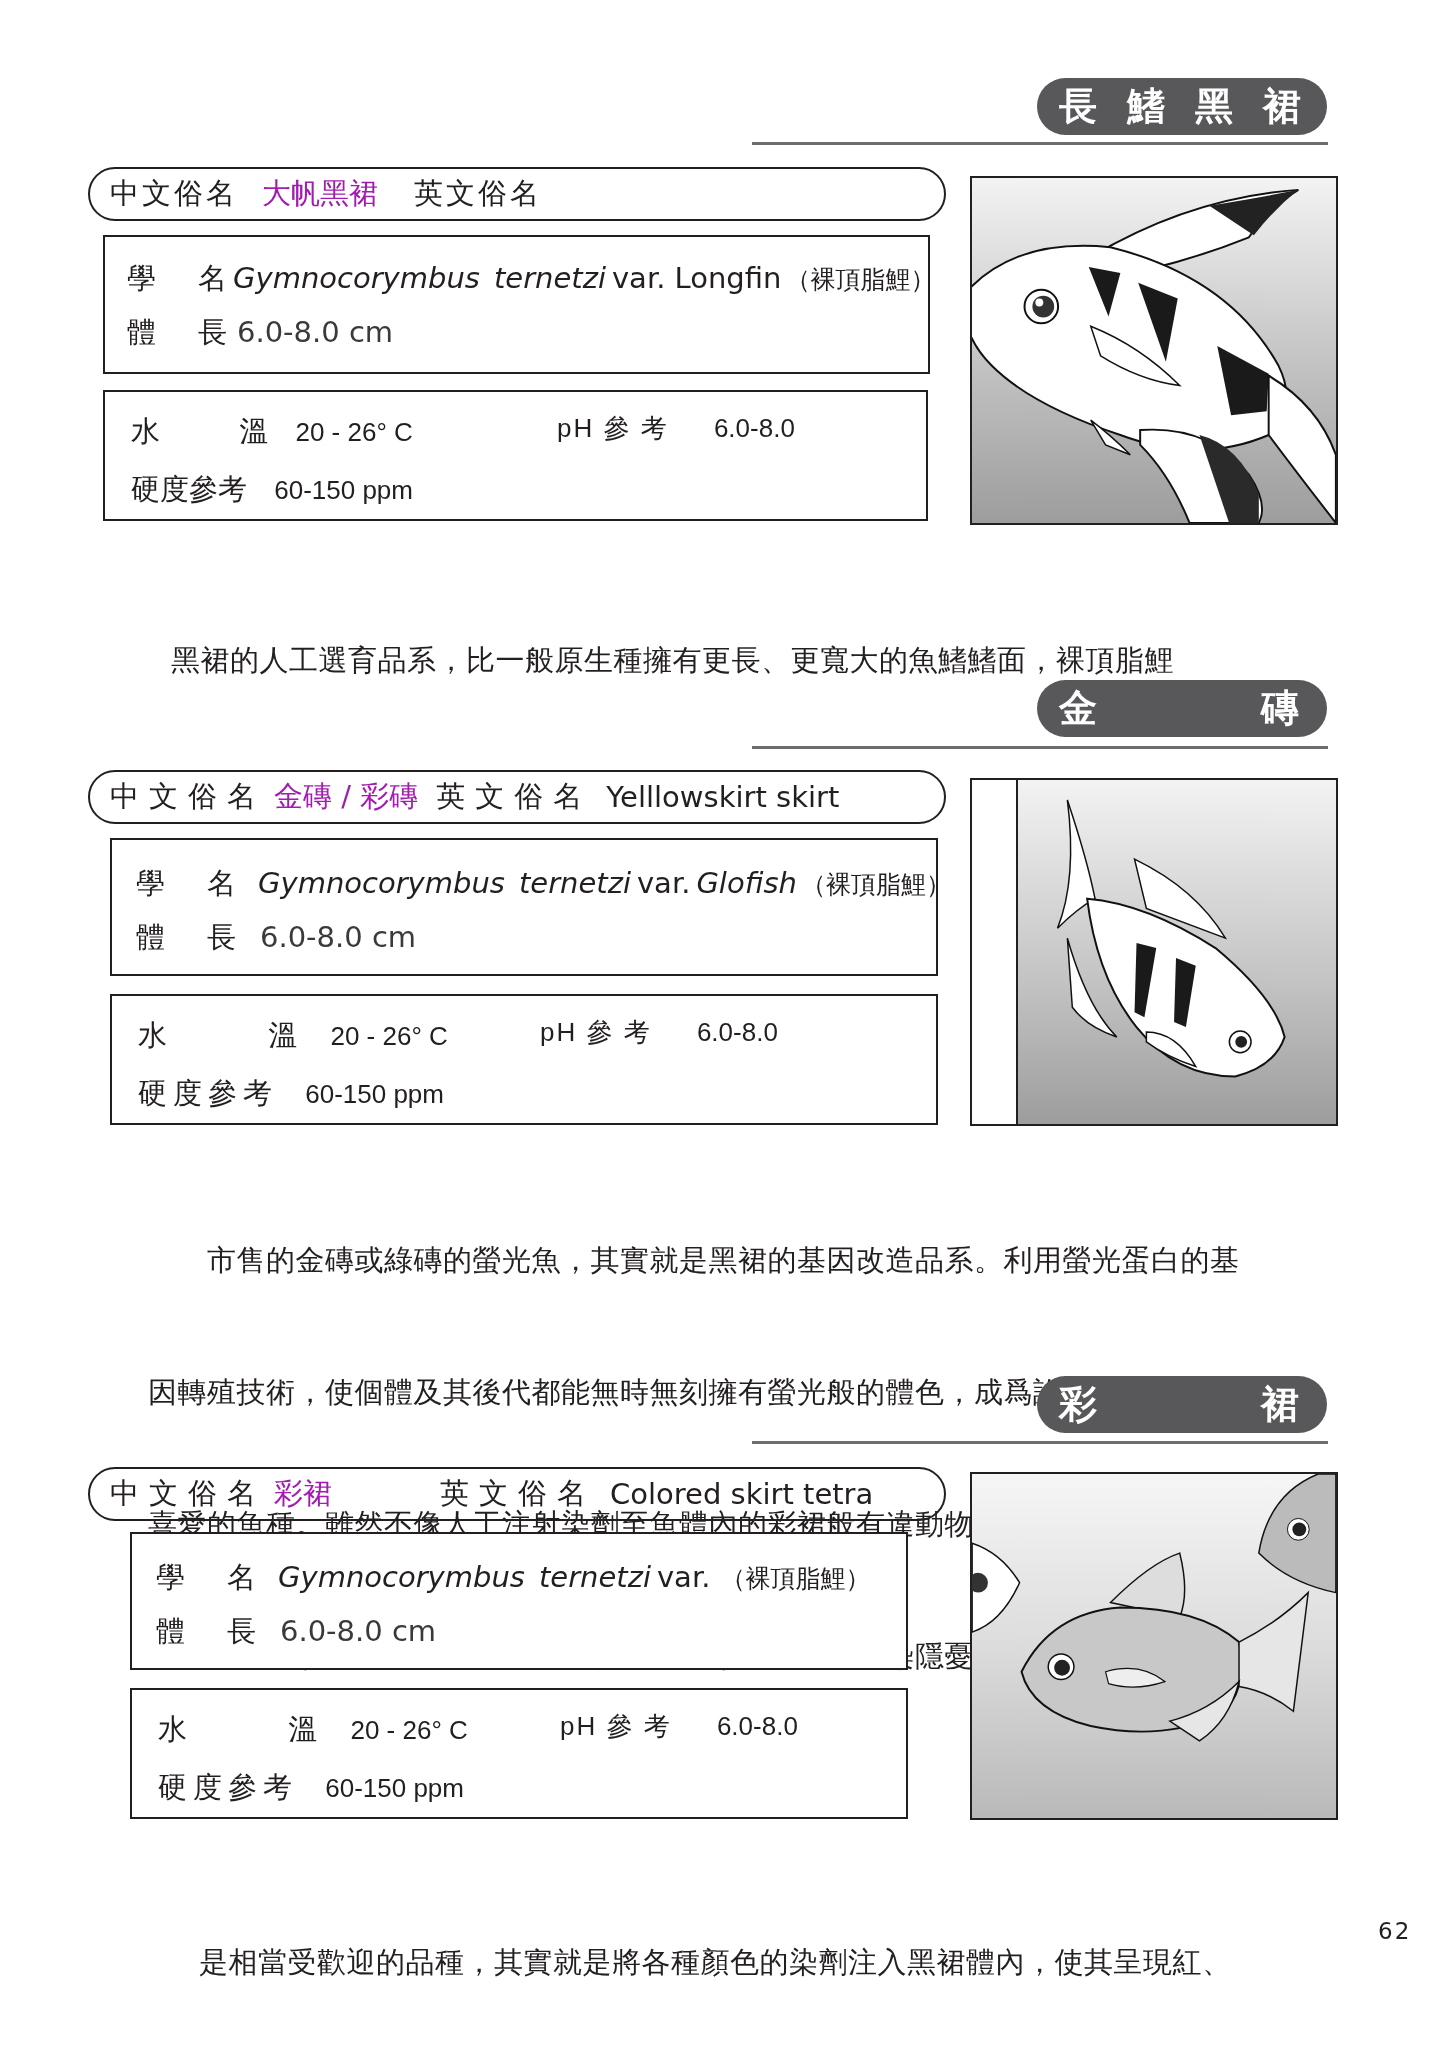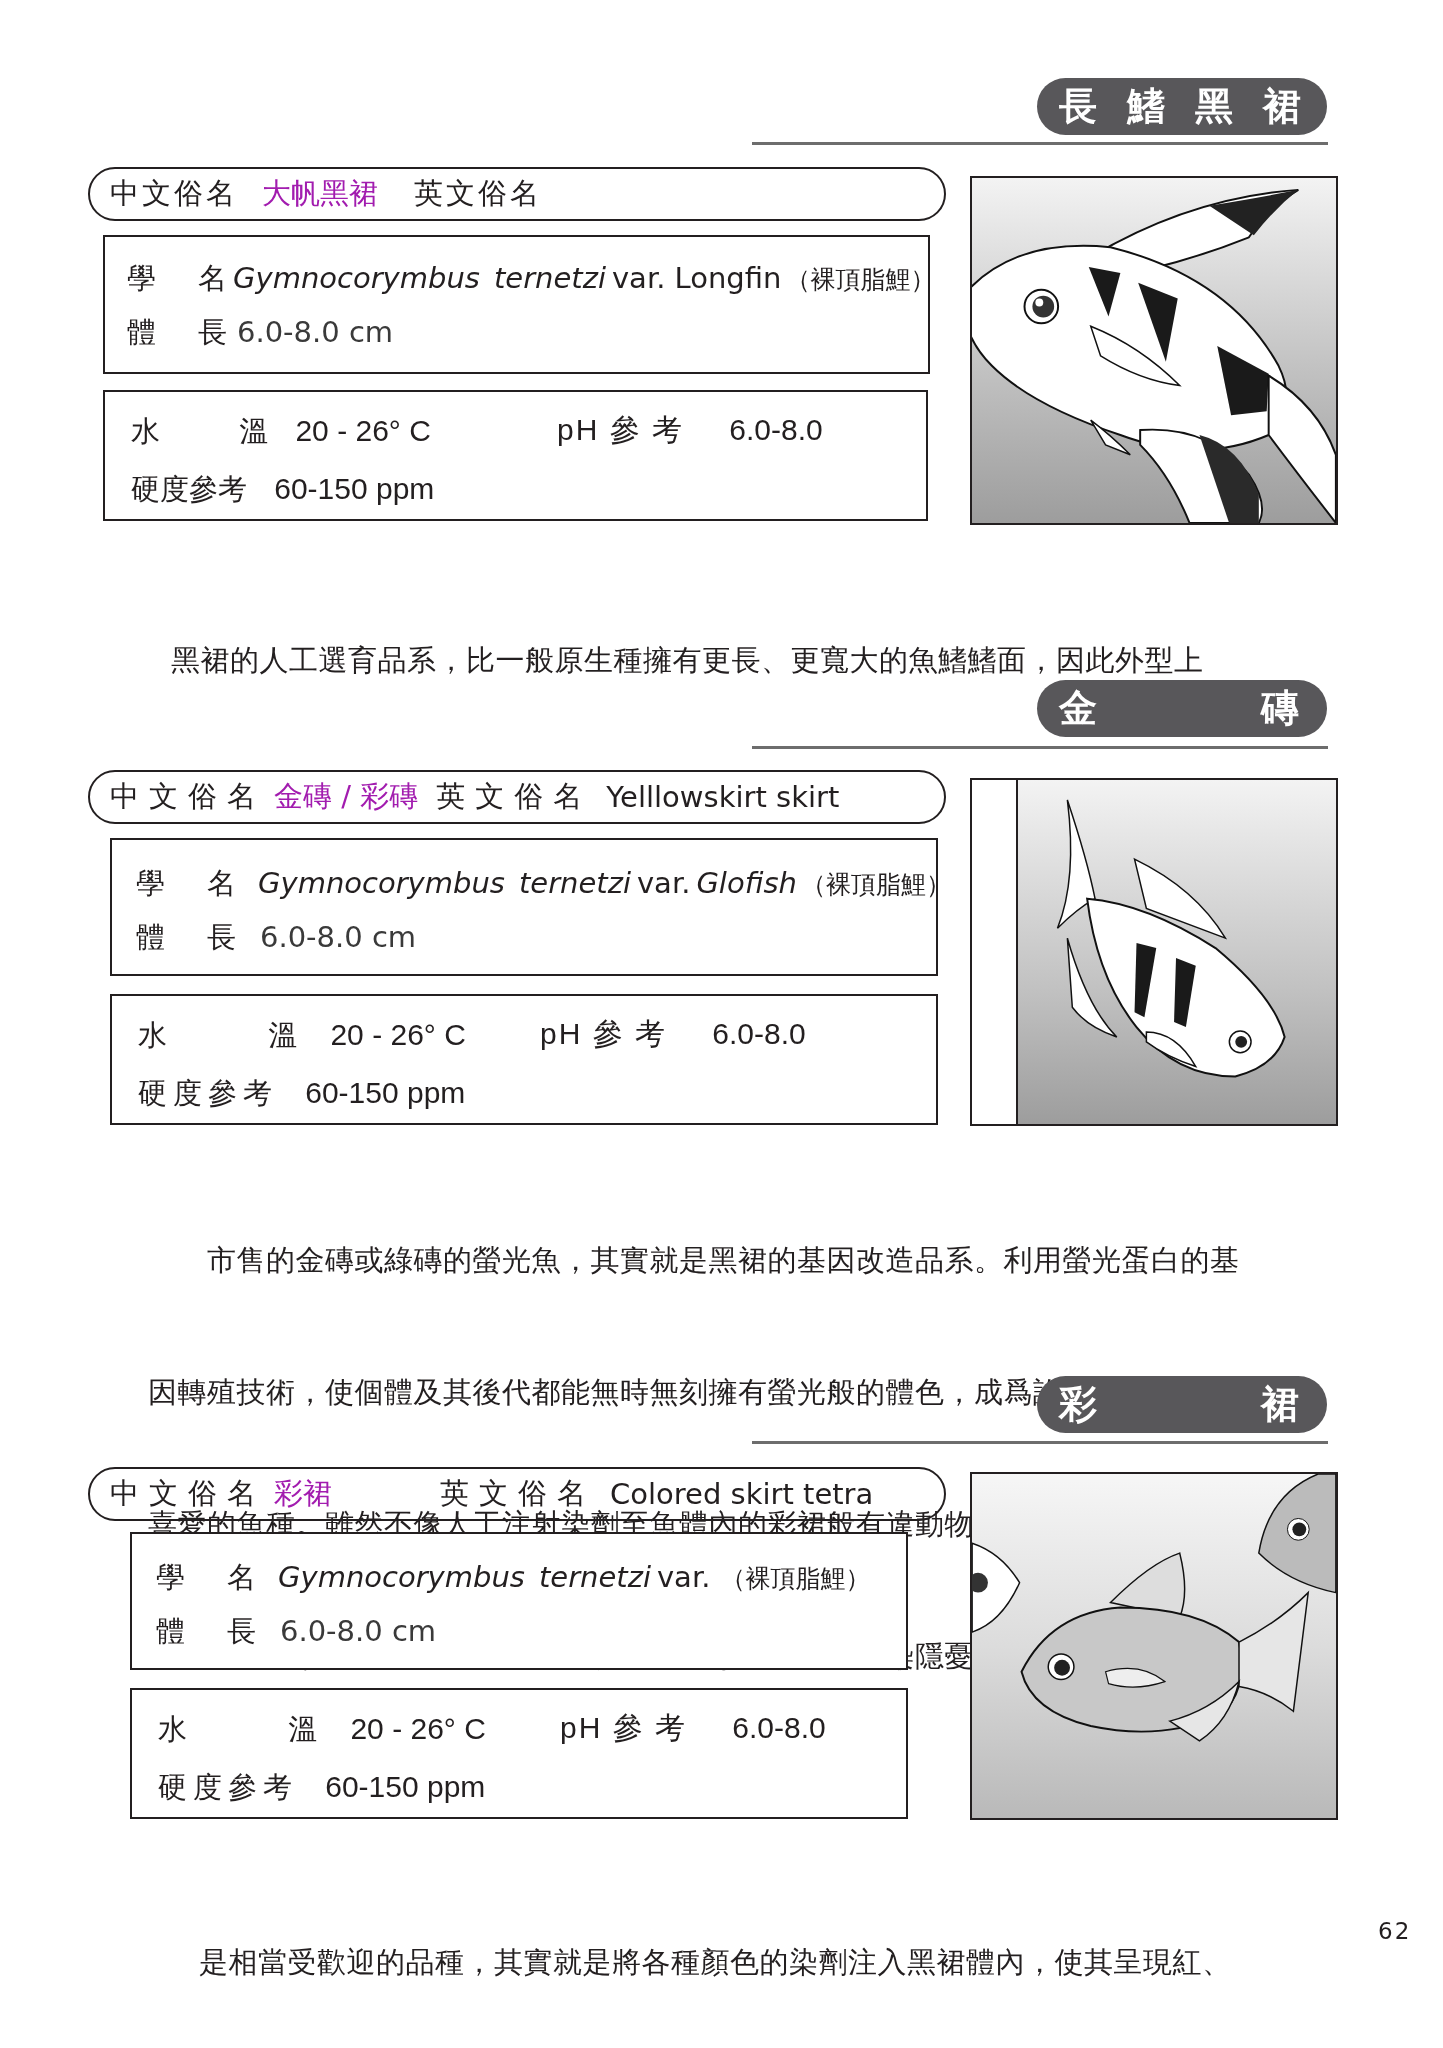--- a/index.html
+++ b/index.html
@@ -30,21 +30,21 @@
   .name-pill .lbl { letter-spacing: 6px; }
   .name-pill .val { color: #a21caf; }
   .name-pill .en { font-family: "DejaVu Sans", "Liberation Sans", sans-serif; }
 
   
   .box { position: absolute; border: 2.5px solid #231f20; background: #fff; }
   .row { position: absolute; white-space: nowrap; font-size: 29px; display: flex; align-items: baseline; }
   .row .k { display: inline-block; }
   .row i { font-style: italic; }
   .spec-row { position: absolute; white-space: nowrap; font-size: 29px; }
-  .spec-row .num { font-family: "Liberation Sans", sans-serif; font-size: 30px; }
+  .spec-row .num { font-family: "Liberation Sans", sans-serif; font-size: 26px; }
 
   
   .img-frame {
     position: absolute; border: 2.5px solid #231f20; overflow: hidden;
     background: linear-gradient(180deg, #f3f3f3 0%, #c2c2c2 55%, #9d9d9d 100%);
   }
   .img-frame svg { display: block; width: 100%; height: 100%; }
 
   
   .para {
@@ -116,21 +116,21 @@
       <circle cx="68" cy="126" r="4" fill="#fff"></circle>
       <path d="M120 150 Q170 170 210 210 Q170 205 130 180 Z" fill="#fff" stroke="#111" stroke-width="1.5"></path>
       <path d="M300 200 Q350 230 368 280 L368 349 Q330 300 300 260 Z" fill="#fff" stroke="#111" stroke-width="2"></path>
       <path d="M170 255 Q240 250 280 300 Q300 330 290 349 L220 349 Q200 300 170 270 Z" fill="#fff" stroke="#111" stroke-width="2"></path>
       <path d="M230 260 Q270 270 290 320 L290 349 L260 349 Z" fill="#2a2a2a"></path>
       <path d="M120 245 Q140 260 160 280 L135 270 Z" fill="#fff" stroke="#111" stroke-width="1.5"></path>
     </svg>
   </div>
 
   <div class="para" style="left:112px; top:550px; width:1230px;">
-    <div>　　黑裙的人工選育品系，比一般原生種擁有更長、更寬大的魚鰭鰭面，因此外型上</div>
+    <div>　　黑裙的人工選育品系，比一般原生種擁有更長、更寬大的魚鰭鰭面，裸頂脂鯉</div>
   </div>
 </div>
 
 <div class="section" style="top:0;">
   <div class="title-pill" style="top:680px;">
     <span>金</span>
     <span>磚</span>
   </div>
   <div class="title-rule" style="top:746px;"></div>
 

